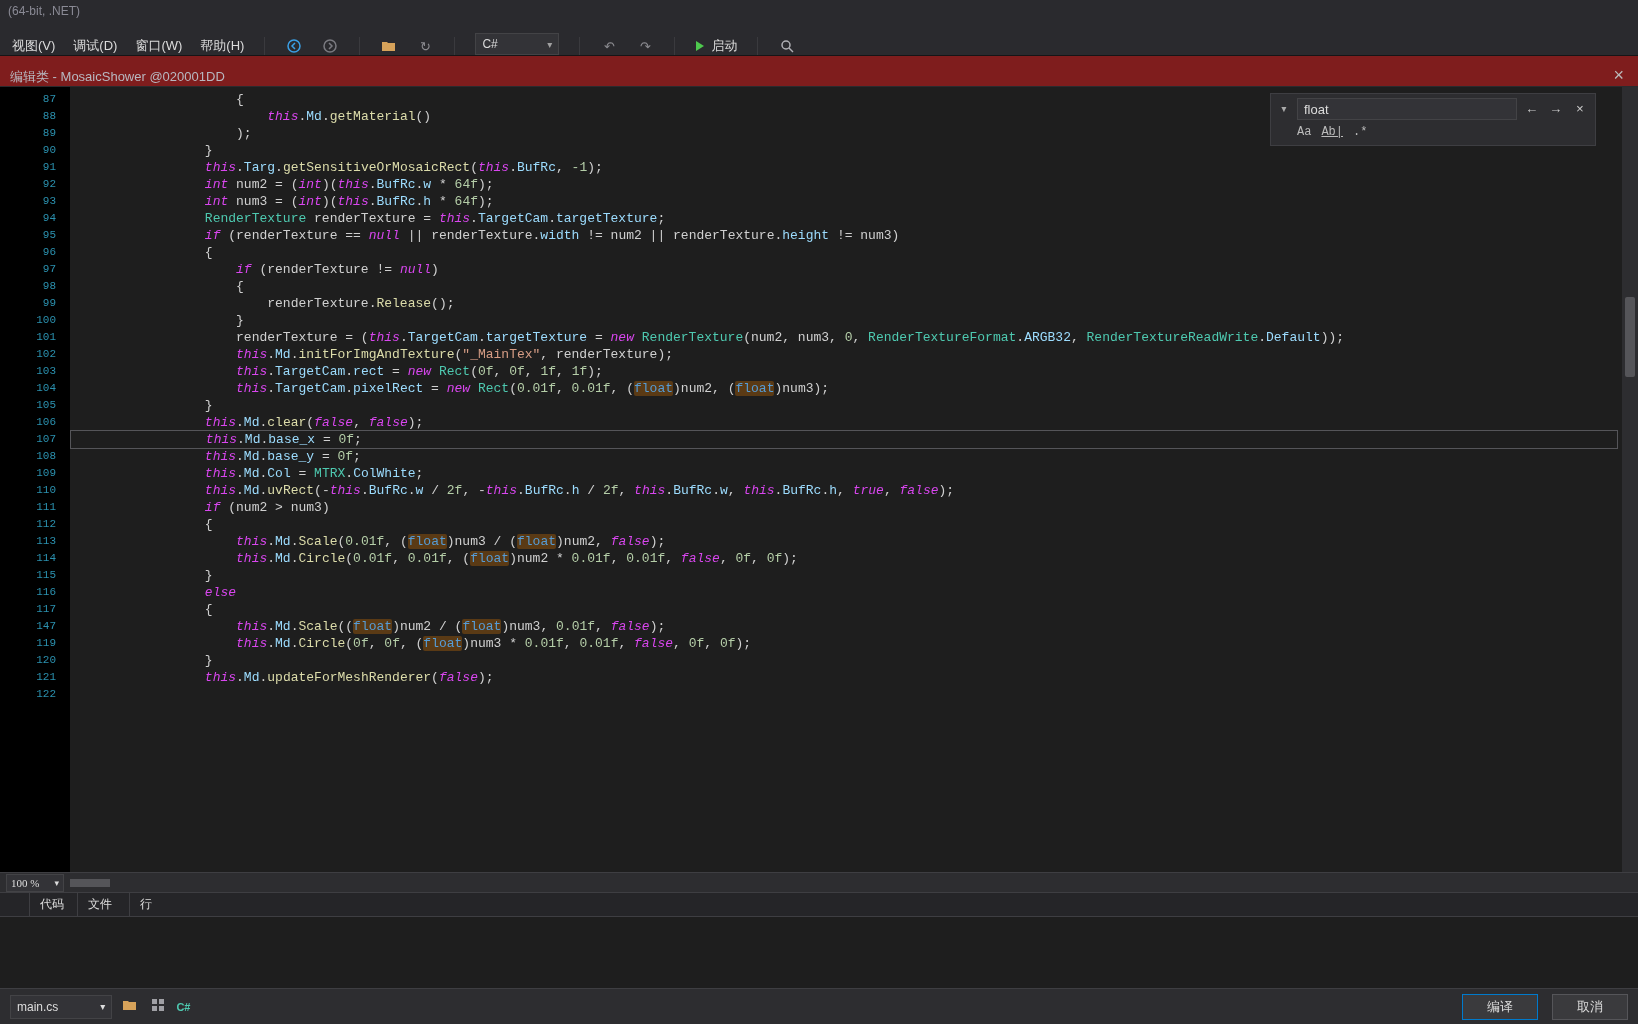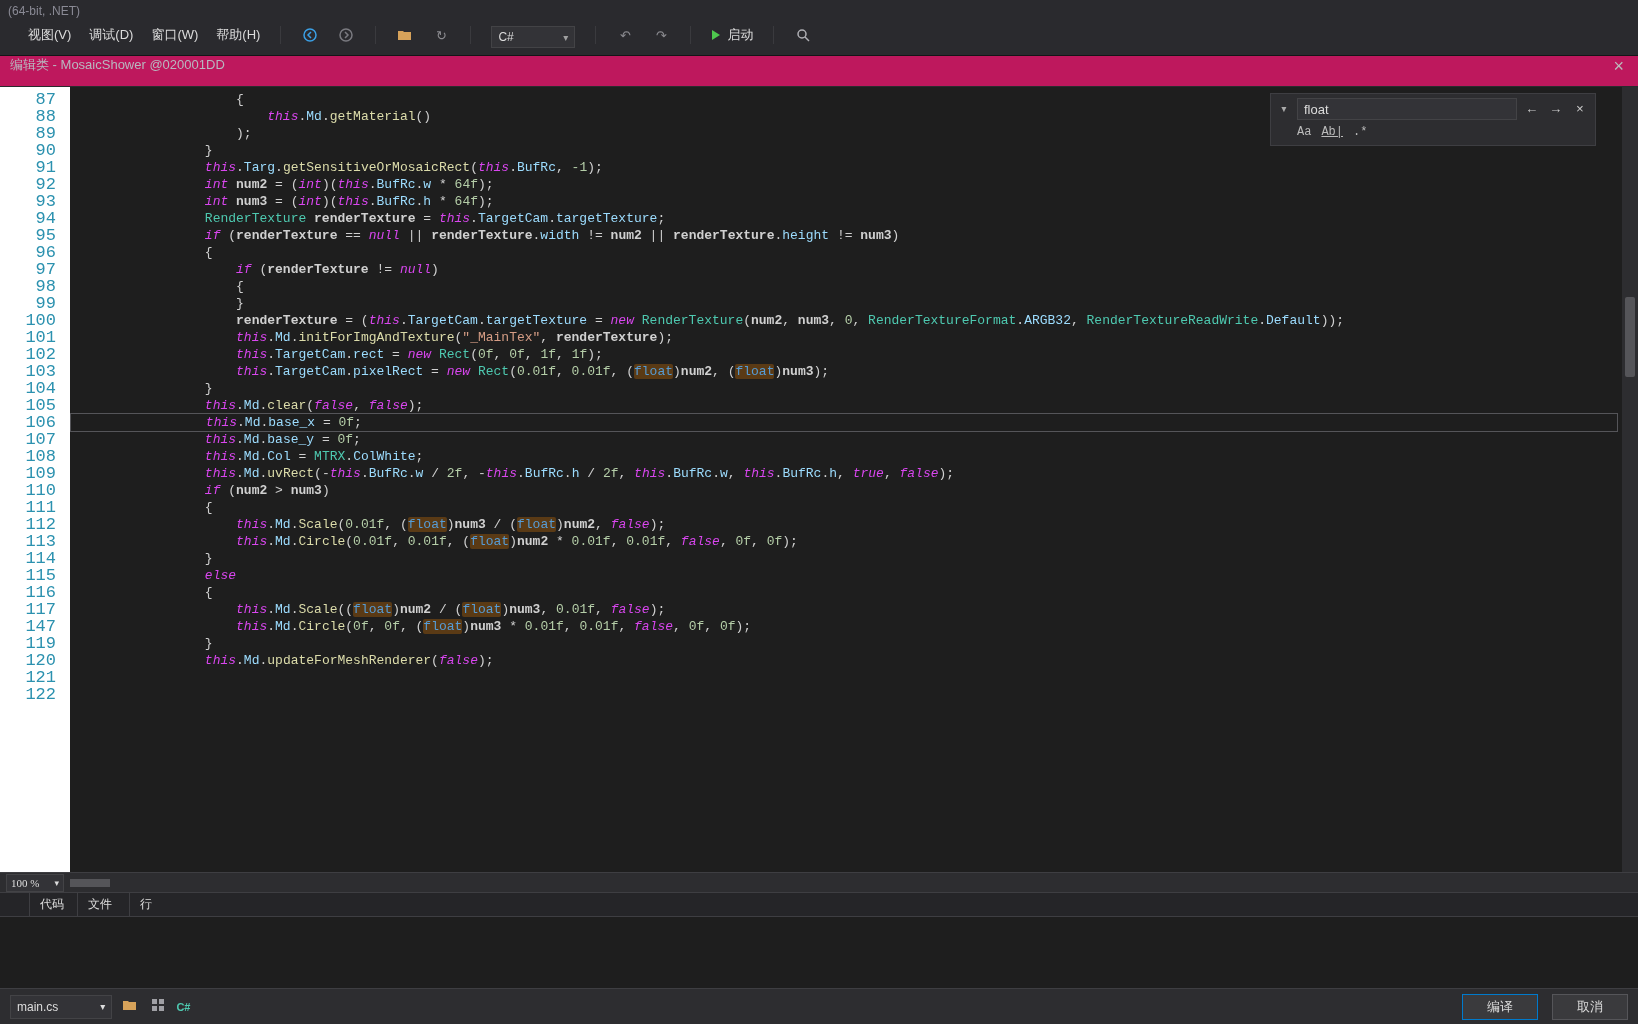--- a/index.html
+++ b/index.html
@@ -20,23 +20,23 @@
   color: #8a8a95;
   font-size: 12px;
   padding: 4px 8px;
 }
 
 
 .menubar {
   height: 30px;
   background: #2a2a2e;
   display: flex;
-  align-items: flex-start;
+  align-items: flex-end;
   gap: 18px;
-  padding: 0 28px;
+  padding: 0 12px;
   border-bottom: 1px solid #151517;
 }
 .menubar .menu-item {
   color: #dcdcdc;
   font-size: 13px;
   cursor: default;
 }
 .menubar .sep { width: 1px; height: 18px; background: #3a3a3e; margin: 0 2px; }
 .menubar .ico { width: 18px; height: 18px; display: inline-flex; align-items: center; justify-content: center; color: #8aa0ff; }
 .menubar .ico-orange { color: #e2a55a; }
@@ -55,47 +55,47 @@
 }
 .menubar .combo .caret { color: #a0a0a0; font-size: 10px; }
 .menubar .start-btn {
   display: flex; align-items: center; gap: 6px; color: #dcdcdc;
 }
 .menubar .start-btn svg { fill: #4ec94e; }
 
 
 .subwin-title {
   height: 30px;
-  background: #be185d;
+  background: #7f1d1d;
   color: #b8b8c0;
   display: flex;
-  align-items: flex-start;
+  align-items: flex-end;
   padding: 0 10px;
   font-size: 13px;
 }
 .subwin-title .close { margin-left: auto; color: #bbb; font-size: 18px; cursor: pointer; padding: 0 4px; }
 
 
 .editor-wrap {
   flex: 1;
   display: flex;
   position: relative;
   background: #1e1e1e;
   border-top: 1px solid #2b2b2e;
 }
 
 
 .gutter {
   width: 70px;
-  background: #ffffff;
+  background: #000000;
   color: #2b91af;
   text-align: right;
   padding-top: 4px;
   font-family: Consolas, "Courier New", monospace;
-  font-size: 17px;
+  font-size: 11px;
   user-select: none;
 }
 .gutter .ln { height: 17px; line-height: 17px; padding-right: 14px; }
 
 
 .code-area {
   flex: 1;
   font-family: Consolas, "Courier New", monospace;
   font-size: 13px;
   line-height: 17px;
@@ -110,21 +110,21 @@
   height: 19px;
 }
 
 
 .kw  { color: #d946ef; font-style: italic; }
 .typ { color: #4ec9b0; }
 .str { color: #d69d85; }
 .num { color: #b5cea8; }
 .var { color: #9cdcfe; }
 .mem { color: #dcdcaa; text-align: center; }
-.id  { color: #d0d0d0; font-weight: bold; }
+.id  { color: #d0d0d0; }
 .hl  { background: #5a3a15; color: #569cd6; border-radius: 2px; }
 
 
 .find-box {
   position: absolute;
   top: 6px; right: 26px;
   width: 326px;
   background: #2d2d30;
   border: 1px solid #3e3e42;
   padding: 4px 6px;
@@ -338,20 +338,21 @@
       <div class="line">                    );</div>
       <div class="line">                }</div>
       <div class="line">                <span class="kw">this</span>.<span class="var">Targ</span>.<span class="mem">getSensitiveOrMosaicRect</span>(<span class="kw">this</span>.<span class="var">BufRc</span>, <span class="num">-1</span>);</div>
       <div class="line">                <span class="kw">int</span> <span class="id">num2</span> = (<span class="kw">int</span>)(<span class="kw">this</span>.<span class="var">BufRc</span>.<span class="var">w</span> * <span class="num">64f</span>);</div>
       <div class="line">                <span class="kw">int</span> <span class="id">num3</span> = (<span class="kw">int</span>)(<span class="kw">this</span>.<span class="var">BufRc</span>.<span class="var">h</span> * <span class="num">64f</span>);</div>
       <div class="line">                <span class="typ">RenderTexture</span> <span class="id">renderTexture</span> = <span class="kw">this</span>.<span class="var">TargetCam</span>.<span class="var">targetTexture</span>;</div>
       <div class="line">                <span class="kw">if</span> (<span class="id">renderTexture</span> == <span class="kw">null</span> || <span class="id">renderTexture</span>.<span class="var">width</span> != <span class="id">num2</span> || <span class="id">renderTexture</span>.<span class="var">height</span> != <span class="id">num3</span>)</div>
       <div class="line">                {</div>
       <div class="line">                    <span class="kw">if</span> (<span class="id">renderTexture</span> != <span class="kw">null</span>)</div>
       <div class="line">                    {</div>
+      <div class="line">                        <span class="id">renderTexture</span>.<span class="mem">Release</span>();</div>
       <div class="line">                    }</div>
       <div class="line">                    <span class="id">renderTexture</span> = (<span class="kw">this</span>.<span class="var">TargetCam</span>.<span class="var">targetTexture</span> = <span class="kw">new</span> <span class="typ">RenderTexture</span>(<span class="id">num2</span>, <span class="id">num3</span>, <span class="num">0</span>, <span class="typ">RenderTextureFormat</span>.<span class="var">ARGB32</span>, <span class="typ">RenderTextureReadWrite</span>.<span class="var">Default</span>));</div>
       <div class="line">                    <span class="kw">this</span>.<span class="var">Md</span>.<span class="mem">initForImgAndTexture</span>(<span class="str">"_MainTex"</span>, <span class="id">renderTexture</span>);</div>
       <div class="line">                    <span class="kw">this</span>.<span class="var">TargetCam</span>.<span class="var">rect</span> = <span class="kw">new</span> <span class="typ">Rect</span>(<span class="num">0f</span>, <span class="num">0f</span>, <span class="num">1f</span>, <span class="num">1f</span>);</div>
       <div class="line">                    <span class="kw">this</span>.<span class="var">TargetCam</span>.<span class="var">pixelRect</span> = <span class="kw">new</span> <span class="typ">Rect</span>(<span class="num">0.01f</span>, <span class="num">0.01f</span>, (<span class="hl">float</span>)<span class="id">num2</span>, (<span class="hl">float</span>)<span class="id">num3</span>);</div>
       <div class="line">                }</div>
       <div class="line">                <span class="kw">this</span>.<span class="var">Md</span>.<span class="mem">clear</span>(<span class="kw">false</span>, <span class="kw">false</span>);</div>
       <div class="line cursor-line">                <span class="kw">this</span>.<span class="var">Md</span>.<span class="var">base_x</span> = <span class="num">0f</span>;</div>
       <div class="line">                <span class="kw">this</span>.<span class="var">Md</span>.<span class="var">base_y</span> = <span class="num">0f</span>;</div>
       <div class="line">                <span class="kw">this</span>.<span class="var">Md</span>.<span class="var">Col</span> = <span class="typ">MTRX</span>.<span class="var">ColWhite</span>;</div>

